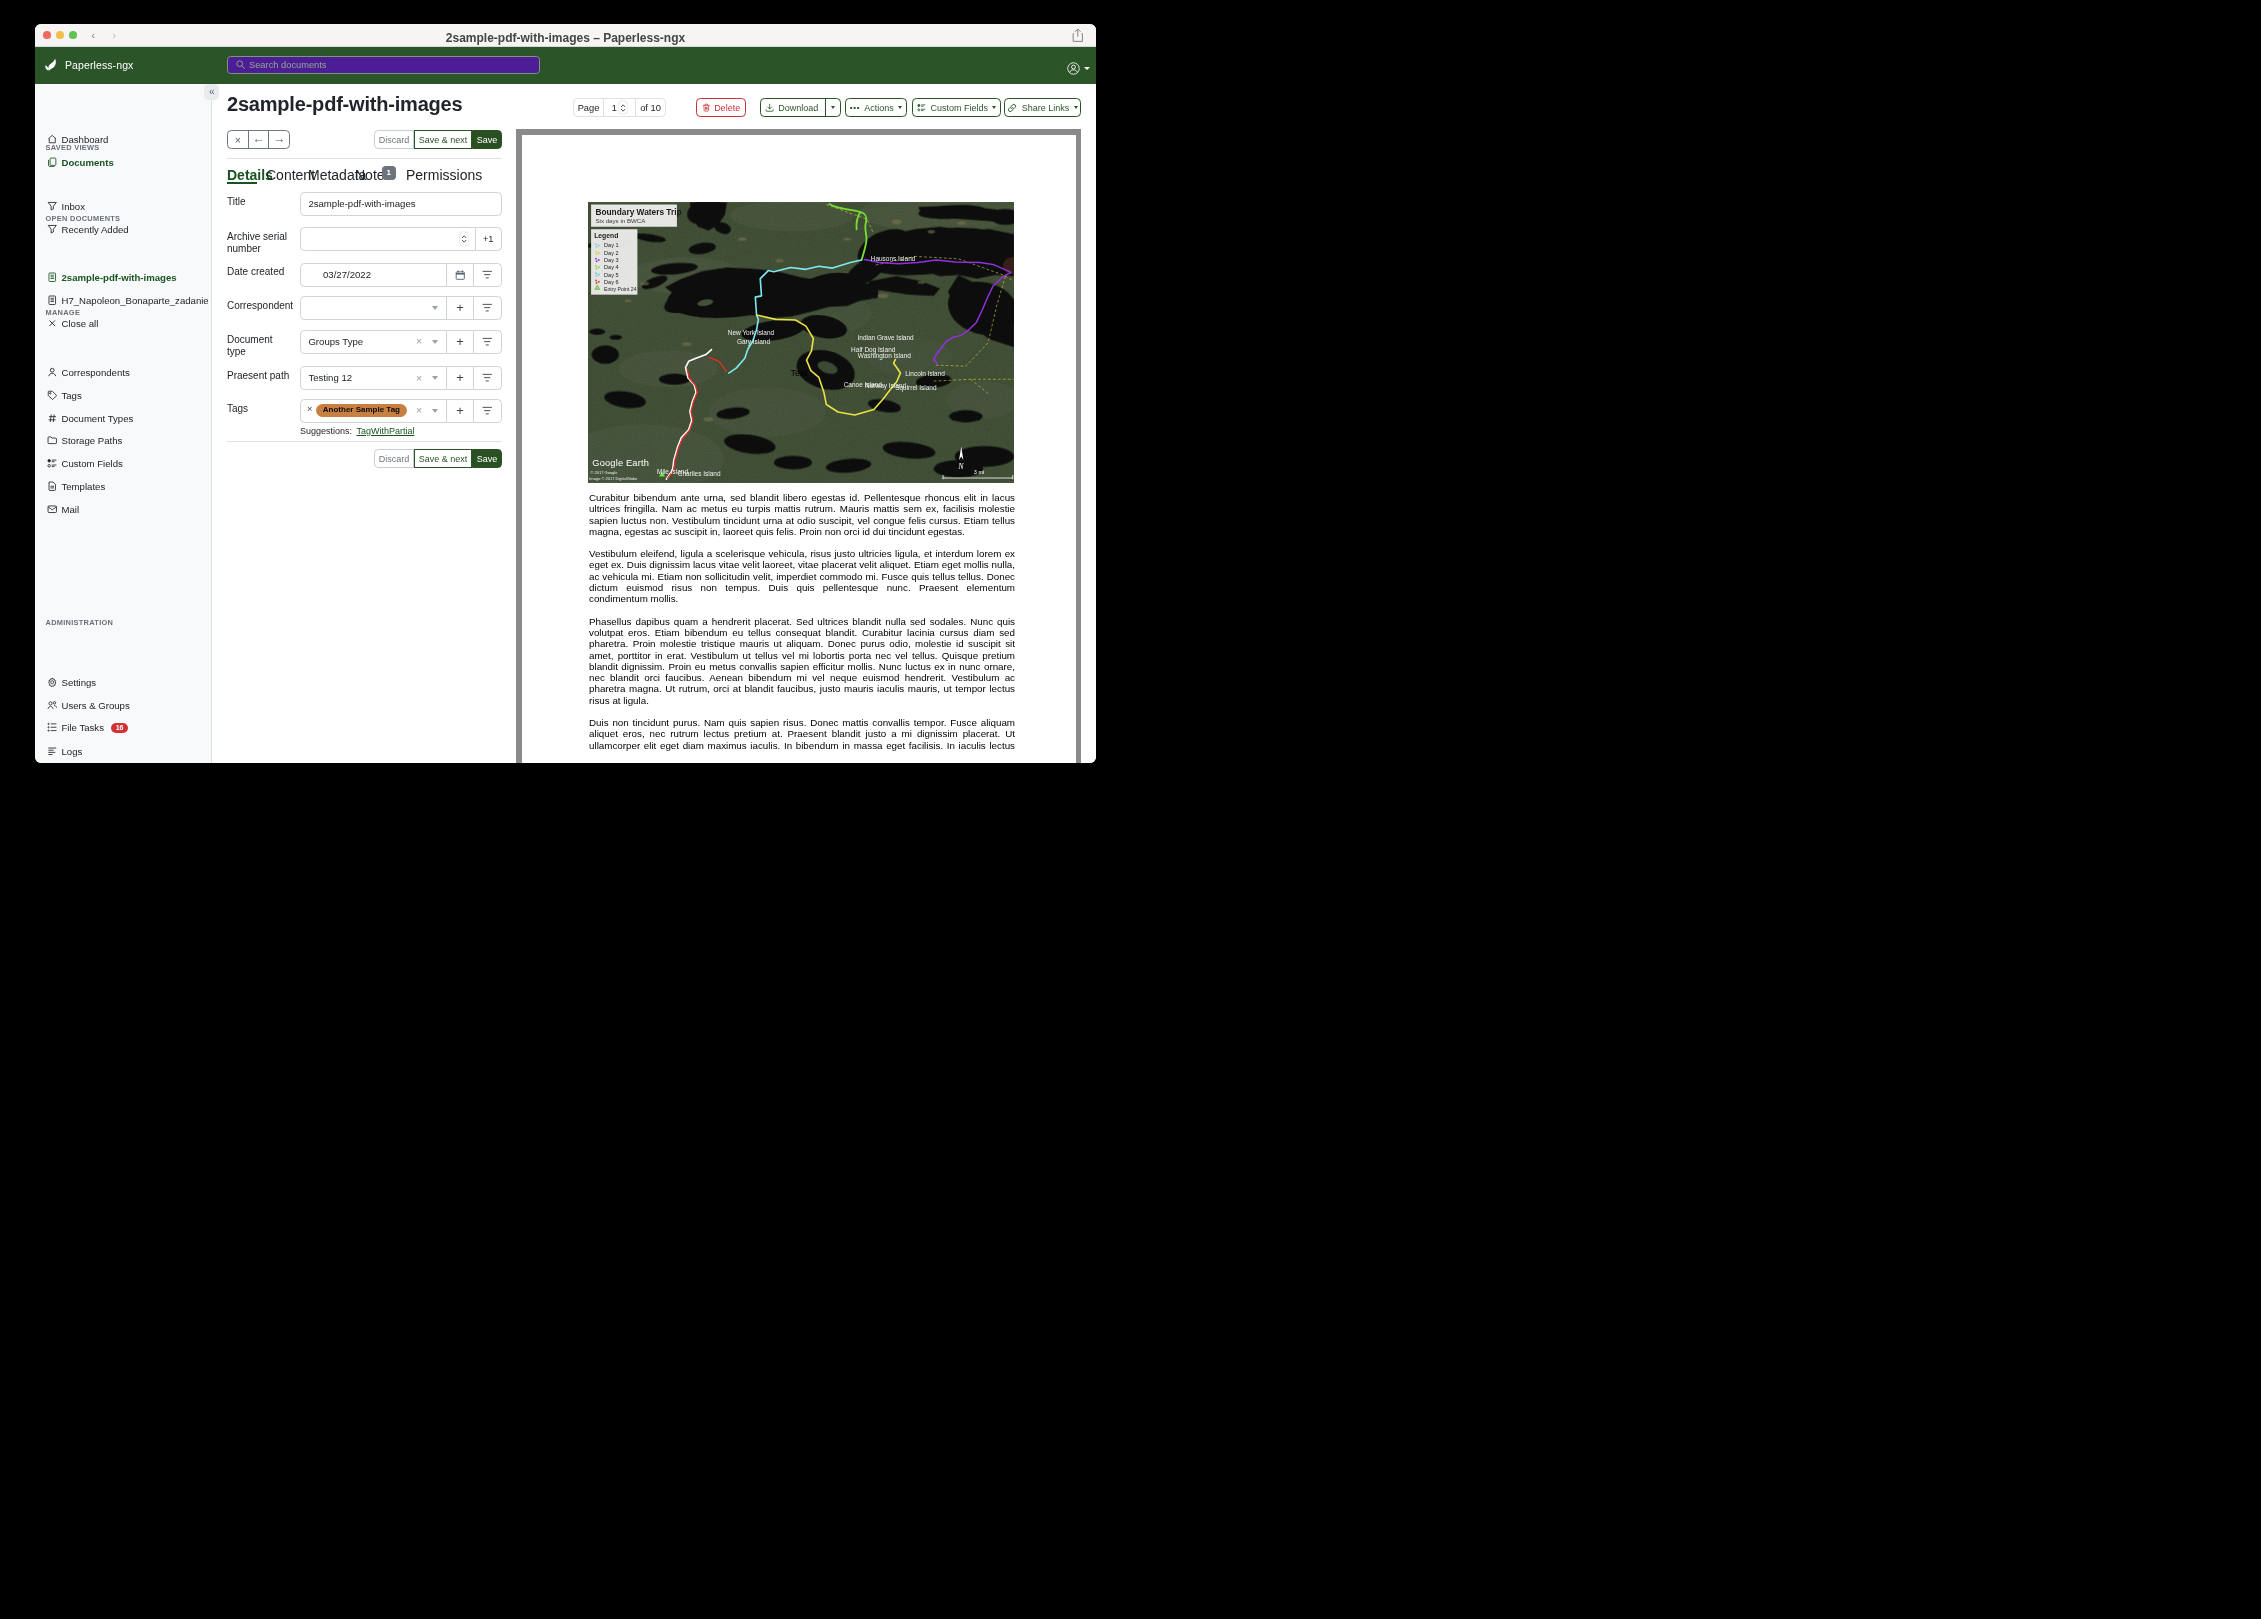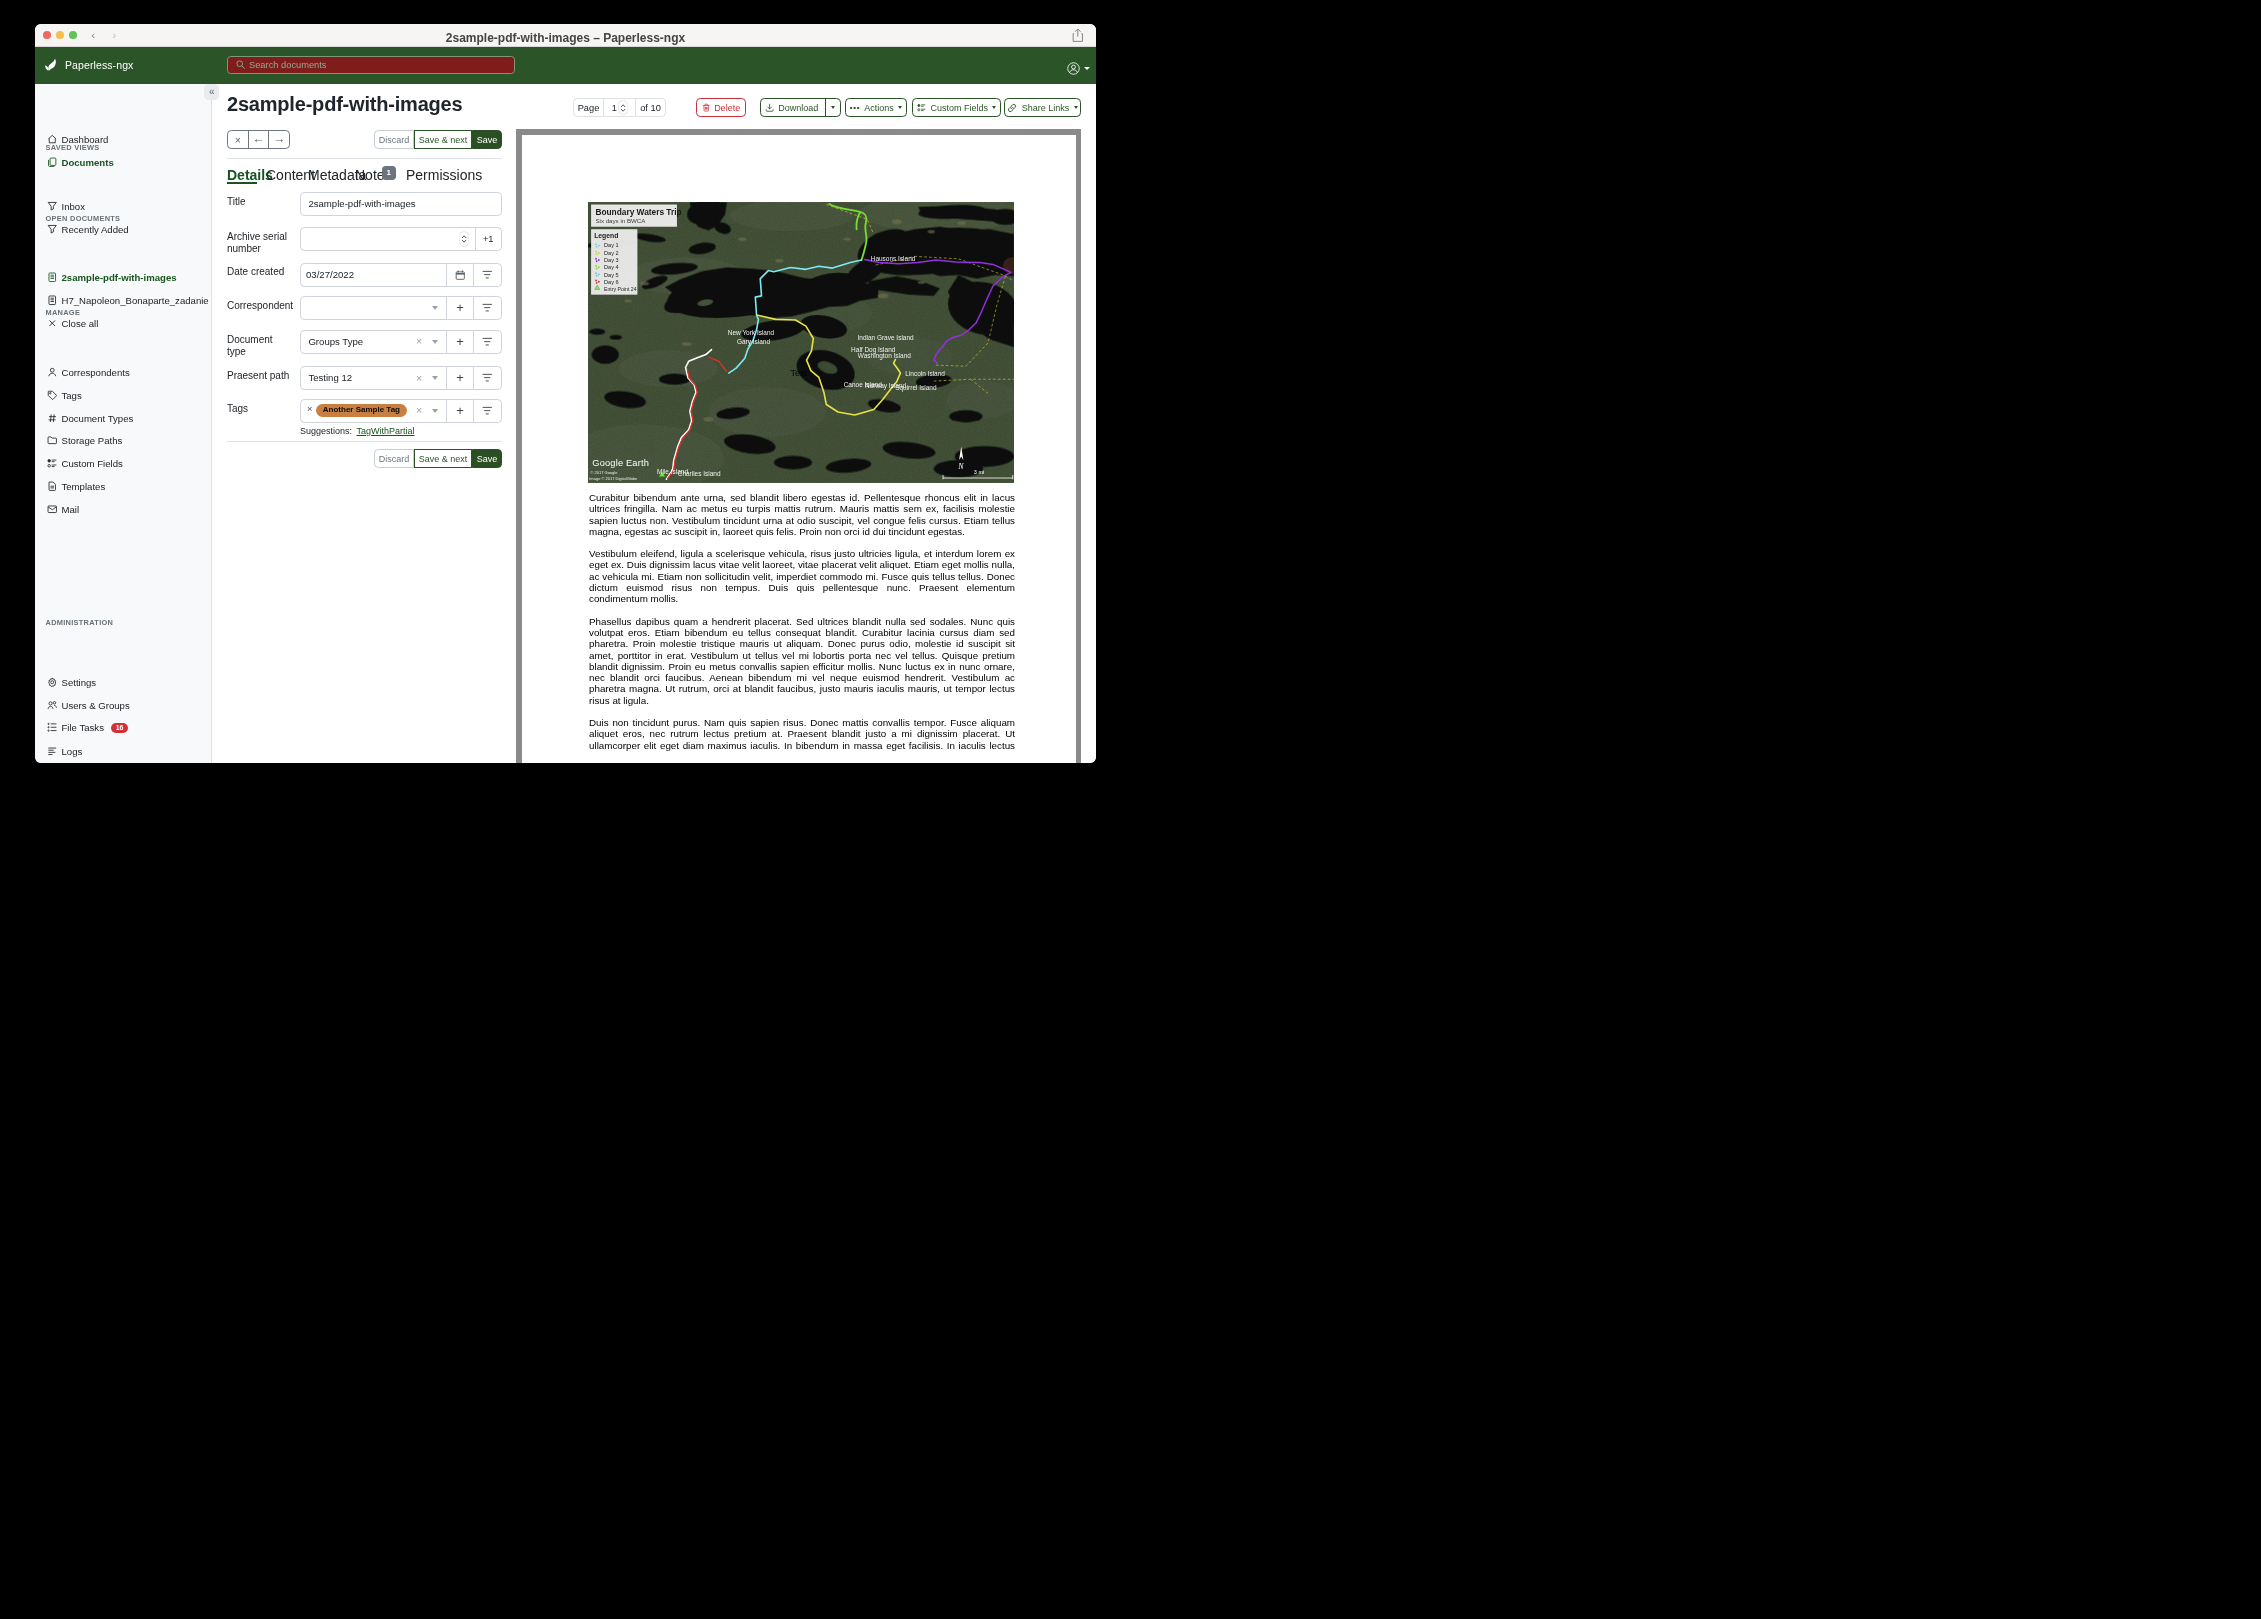--- a/index.html
+++ b/index.html
@@ -8,21 +8,21 @@
 #win div, #win svg { position:absolute; }
 #win .srow svg, #win .btn svg, #win .fgseg svg, #win .btn div, #win .pgseg { position:static; }
 
 #tbar { left:0; top:0; width:1061px; height:23px; background:#f6f5f4; border-bottom:0.6px solid #d8d7d6; }
 .tl { top:7.3px; width:7.7px; height:7.7px; border-radius:50%; }
 #wtitle { top:6.8px; left:370px; width:321px; text-align:center; font-size:12px; font-weight:700; color:#444; }
 .navarr { top:5px; width:12.3px; height:12.3px; color:#868686; font-size:11.7px; line-height:12.3px; text-align:center; font-weight:400; }
 
 #nav { left:0; top:23px; width:1061px; height:37px; background:#2b5428; }
 #brand { left:30px; top:35px; color:#fff; font-size:10.5px; letter-spacing:0.1px; }
-#search { left:192px; top:31.5px; width:288px; height:18px; background:#7f1d1d; border:0.6px solid #7e977c; border-radius:3.7px; color:#93a891; font-size:9.3px; line-height:17.3px; padding-left:21px; }
+#search { left:192px; top:31.5px; width:313px; height:18px; background:#4c1d95; border:0.6px solid #7e977c; border-radius:3.7px; color:#93a891; font-size:9.3px; line-height:17.3px; padding-left:21px; }
 
 #side { left:0; top:60px; width:177px; height:679px; background:#f8f9fa; border-right:0.6px solid #dee2e6; }
 .srow { left:11.7px; height:15px; display:flex; align-items:center; gap:4.3px; font-size:9.6px; color:#212529; white-space:nowrap;margin-top:40px; }
 .srow svg { position:static; flex:0 0 auto; }
 .shead { left:10.5px; height:10px; font-size:7.4px; font-weight:700; color:#697078; letter-spacing:0.3px; }
 .green { color:#17541f; font-weight:700; }
 .badge16 { position:static; background:#d03238; color:#fff; font-size:7px; font-weight:700; border-radius:5px; padding:1.5px 4.3px; margin-left:3.1px; line-height:1; }
 .gray { color:#6c757d; }
 #collapse { left:169px; top:60px; width:15.4px; height:16px; background:#e9ecef; border-radius:4.3px; color:#5c6770; font-size:10px; text-align:center; line-height:15px; z-index:5; }
 
@@ -215,21 +215,21 @@
   <div class="finput" style="left:265px;top:168px;width:202px;line-height:22px;padding-left:7.4px">2sample-pdf-with-images</div>
   <div class="flabel" style="left:192px;top:207px">Archive serial number</div>
   <div class="finput" style="left:265px;top:203px;width:176px;border-radius:4.3px 0 0 4.3px"></div>
   <div style="left:425px;top:208px;width:8px;height:13.6px;border-radius:4px;background:#fff;box-shadow:0 0 1.5px rgba(0,0,0,.35)">
       <svg style="left:0.9px;top:1.9px" width="6.2" height="10" viewBox="0 0 10 16" fill="none" stroke="#555" stroke-width="1.6" stroke-linecap="round" stroke-linejoin="round">
         <path d="M2 6 L5 2.8 L8 6 M2 10 L5 13.2 L8 10"></path>
       </svg>
     </div>
   <div class="fgseg" style="left:440px;top:203px;width:26.5px;border-radius:0 4.3px 4.3px 0;font-size:9.3px;color:#212529">+1</div>
   <div class="flabel" style="left:192px;top:242px">Date created</div>
-  <div class="finput" style="left:265px;top:239px;width:147px;border-radius:4.3px 0 0 4.3px;line-height:22px;padding-left:5px">03/27/2022</div>
+  <div class="finput" style="left:265px;top:239px;width:147px;border-radius:4.3px 0 0 4.3px;line-height:22px;padding-left:22px">03/27/2022</div>
   <div class="fgseg" style="left:411px;top:239px;width:28px">
       <svg width="10.5" height="10.5" viewBox="0 0 16 16" fill="none" stroke="#4a545e" stroke-width="1.3">
         <rect x="1.8" y="2.8" width="12.4" height="11.4" rx="1.2"></rect>
         <path d="M1.8 5.8 H14.2" stroke-width="2.2"></path>
         <path d="M4.8 1.2 V3.4 M11.2 1.2 V3.4" stroke-linecap="round"></path>
       </svg>
     </div>
   <div class="fgseg" style="left:438px;top:239px;width:29px;border-radius:0 4.3px 4.3px 0">
       <svg width="10.5" height="9.3" viewBox="0 0 17 15" fill="none" stroke="#3d464e" stroke-width="1.5">
         <path d="M1 2.2 H16 M3.5 7.5 H13.5 M6 12.8 H11"></path>

